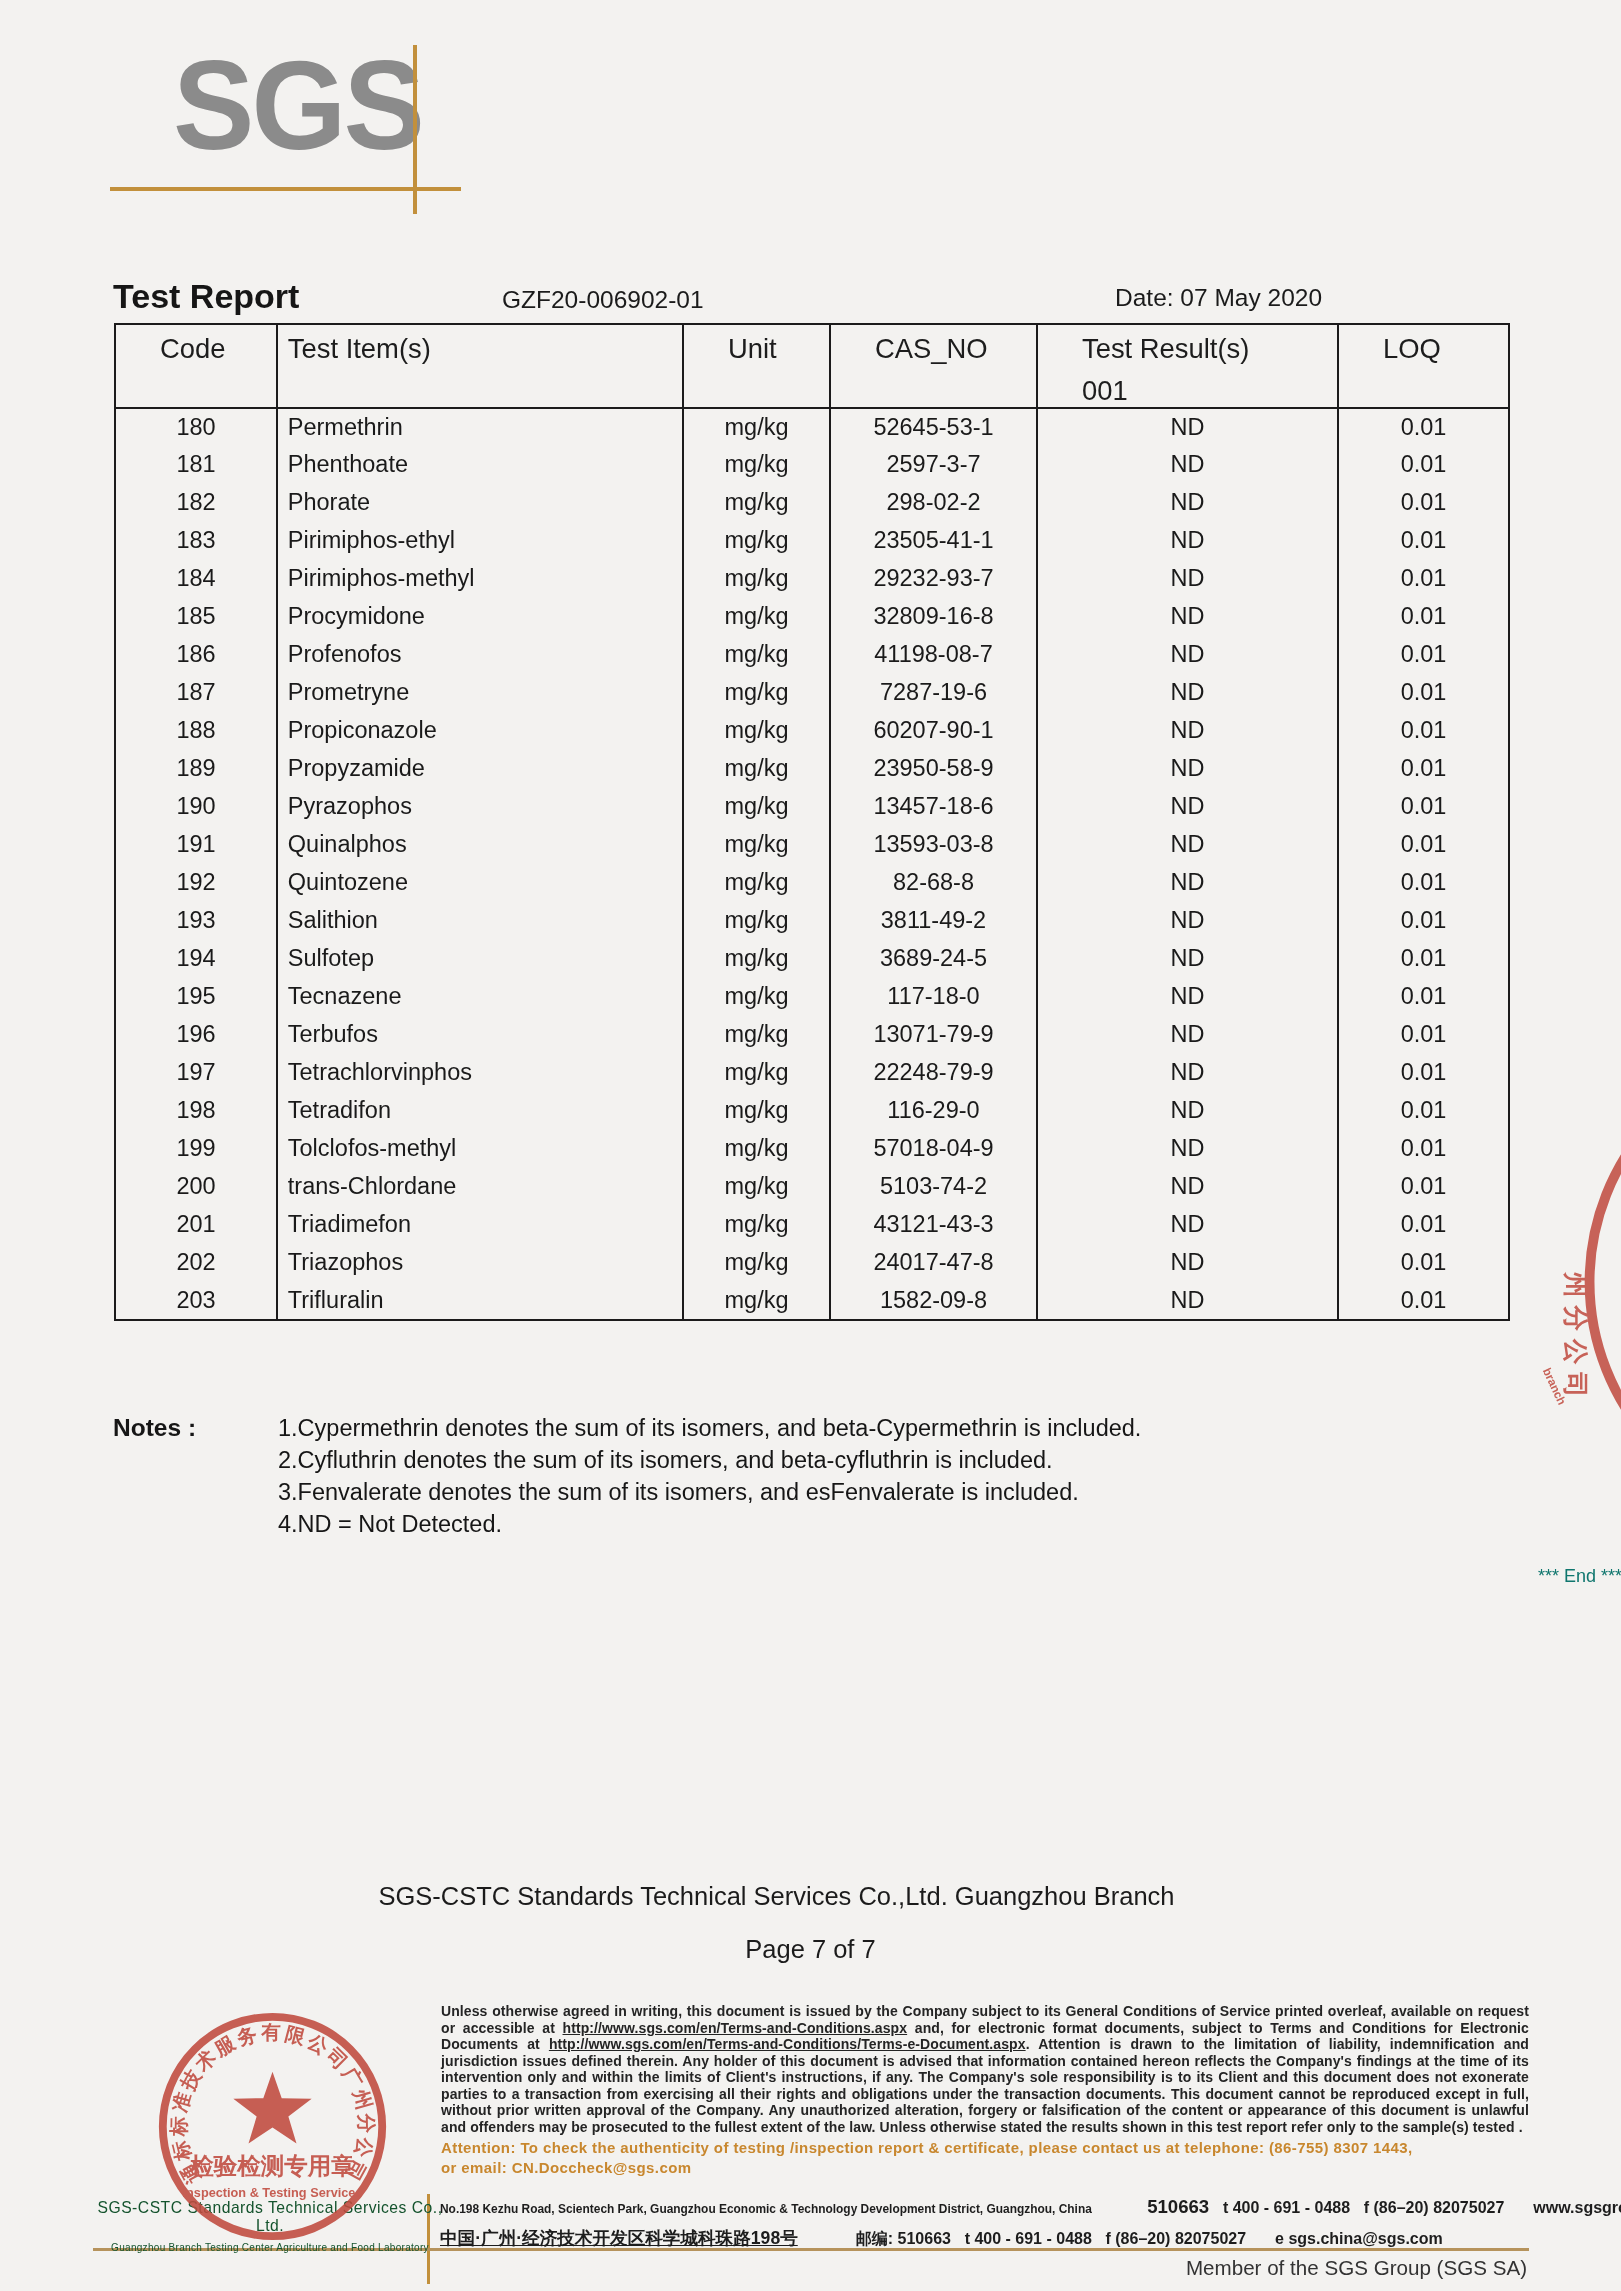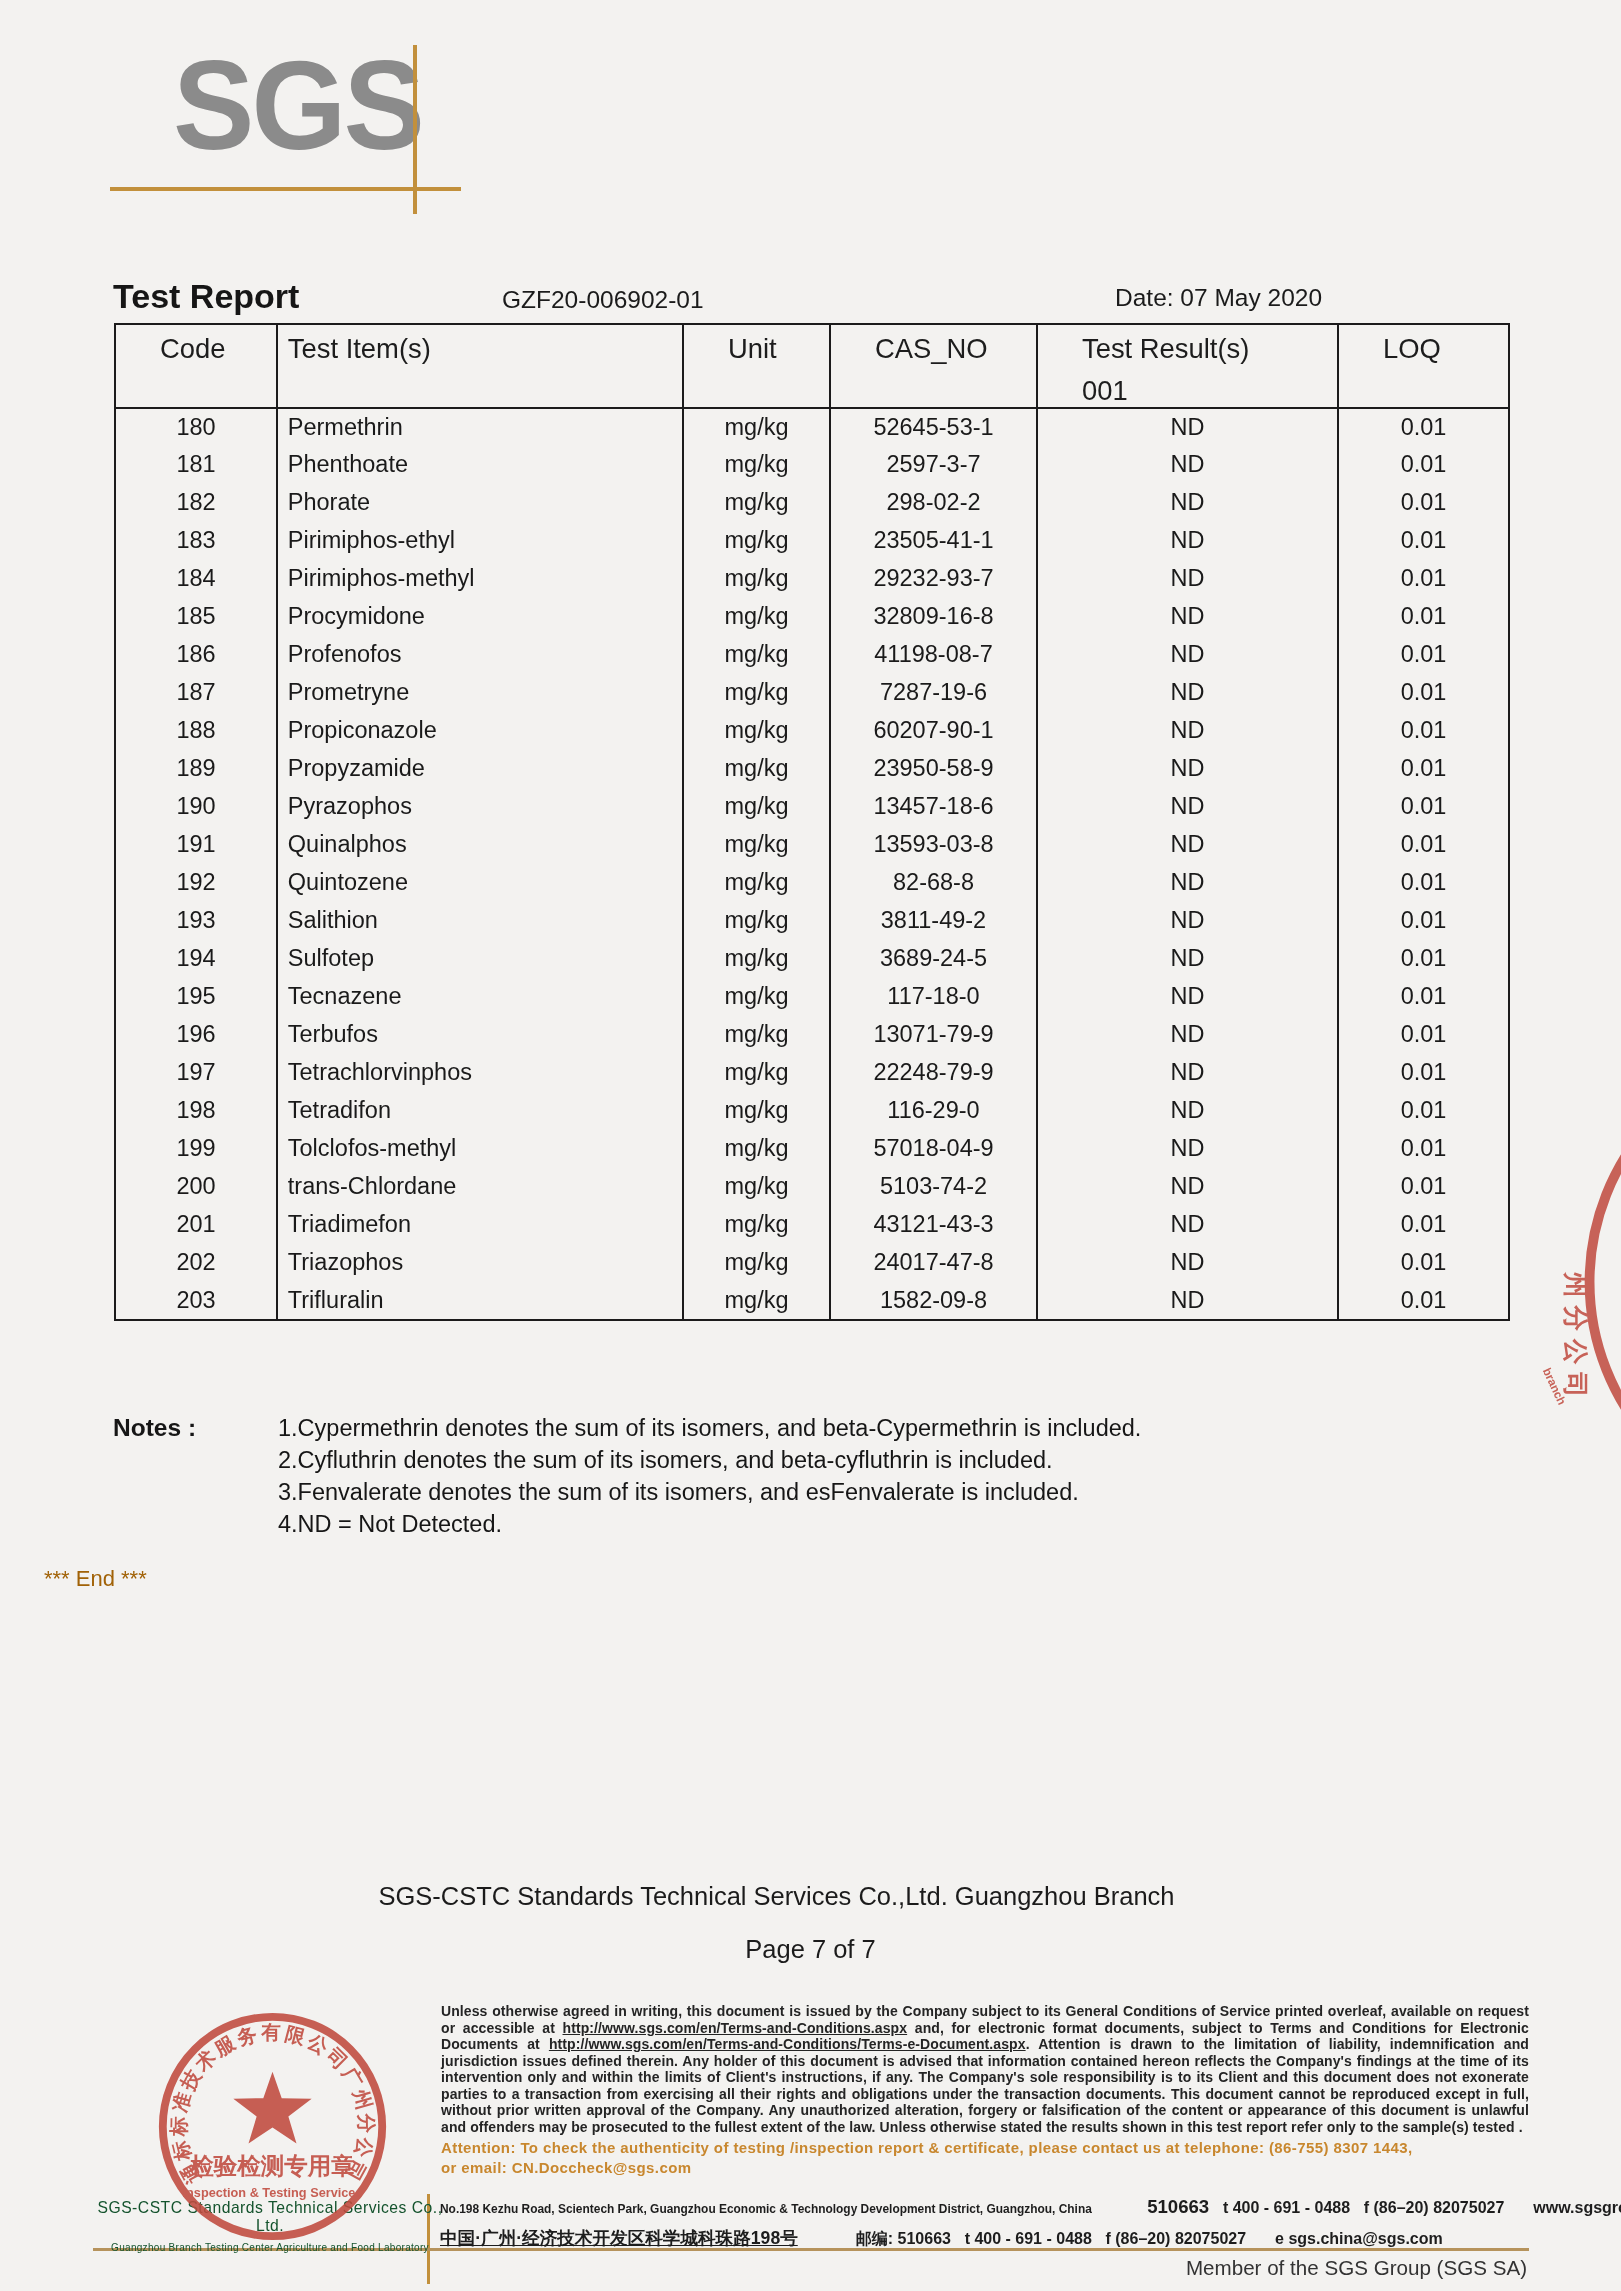--- a/index.html
+++ b/index.html
@@ -44,21 +44,21 @@
   }
   table.results td.cell-item { text-align:left; padding-left:9.8px; }
   .th-sub { margin-top:9.8px; }
 
   
   .notes { position:absolute; left:113px; top:1412px; width:1294px; }
   .notes-label { position:absolute; left:0; top:2px; font-size:24.5px; font-weight:bold; color:#161616; }
   .notes-items { margin-left:165px; }
   .notes-items div { font-size:23.5px; line-height:32px; color:#161616; }
 
-  .end-marker { position:absolute; left:44px; top:1566px; width:1578px; text-align:left; font-size:22px; color:#a16207; }
+  .end-marker { position:absolute; left:44px; top:1566px; width:1578px; text-align:right; font-size:18px; color:#0f766e; }
 
   
   .footer-company { position:absolute; left:0; top:1882px; width:1553px; text-align:center; font-size:25.5px; color:#1b1b1b; }
   .footer-page    { position:absolute; left:0; top:1935px; width:1621px; text-align:center; font-size:25.5px; color:#1b1b1b; }
 
   .legal-block { position:absolute; left:441px; top:2003px; width:1088px; }
   .legal-text  { font-size:14px; line-height:16.5px; text-align:justify; color:#242424; font-weight:600; letter-spacing:0.1px; }
   .legal-text .url { text-decoration:underline; }
   .attention   { margin-top:2.9px; font-size:15px; line-height:20.6px; font-weight:bold; color:#c8872e; letter-spacing:0.4px; }
 

